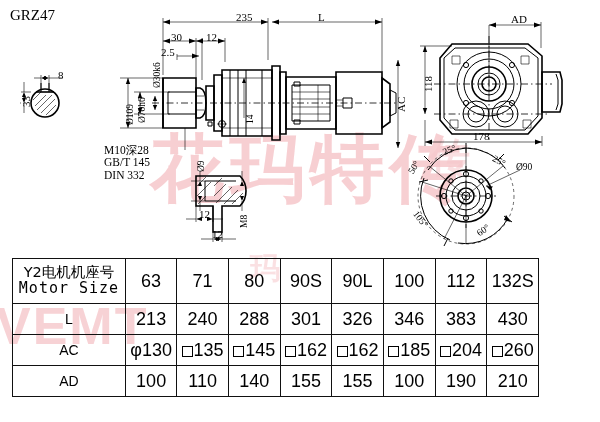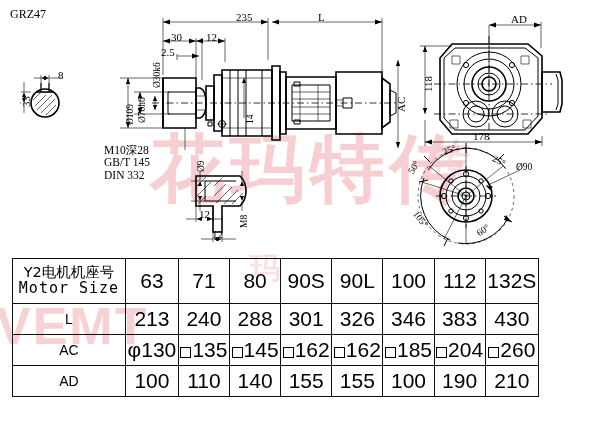--- a/index.html
+++ b/index.html
@@ -17,39 +17,39 @@
           font-family:"DejaVu Sans",sans-serif;}
   .wm-sm{font-size:30px;left:250px;top:248px;opacity:.55;
          font-family:"DejaVu Sans",sans-serif;}
 
   .txt{position:absolute;font-family:"Liberation Serif",serif;font-size:11px;
        white-space:nowrap;line-height:1;z-index:3;}
   .txts{font-size:9.5px;}
   .rot{transform-origin:0 0;transform:rotate(-90deg);}
 
   
-  #title{left:10px;top:8px;font-size:12px;font-family:"Liberation Serif",serif;}
+  #title{left:10px;top:8px;font-size:15px;font-family:"Liberation Serif",serif;}
 
   
   .note{position:absolute;font-size:11.5px;font-family:"Liberation Serif",serif;
         white-space:nowrap;z-index:3;}
 
   
   svg{position:absolute;left:0;top:0;overflow:visible;}
   .s{fill:none;stroke:#000;stroke-width:1;}
   .s2{fill:none;stroke:#000;stroke-width:1.6;}
   .sd{fill:none;stroke:#000;stroke-width:.8;stroke-dasharray:7 3 1.5 3;}
   .sthin{fill:none;stroke:#000;stroke-width:.6;}
   .hatch{stroke:#000;stroke-width:.6;}
 
   
   #spec{position:absolute;left:12px;top:258px;width:527px;border-collapse:collapse;
         z-index:4;background:transparent;}
   #spec td{border:1.4px solid #111;text-align:center;font-family:"Liberation Sans",sans-serif;
-           font-size:21px;padding:0;height:30px;color:#000;background:transparent;}
+           font-size:18px;padding:0;height:30px;color:#000;background:transparent;}
   #spec tr.hdr td{height:44px;}
   #spec td.lbl{width:112px;font-size:14px;}
   .cn{font-family:"DejaVu Sans",sans-serif;font-size:14.5px;display:block;line-height:1.08;}
   .en{font-family:"DejaVu Sans Mono",monospace;font-size:15px;display:block;line-height:1.15;letter-spacing:1px;}
   .sq{display:inline-block;width:9px;height:9px;border:1.4px solid #000;
       margin-right:1px;vertical-align:-1px;}
 </style>
 </head>
 <body>
 

